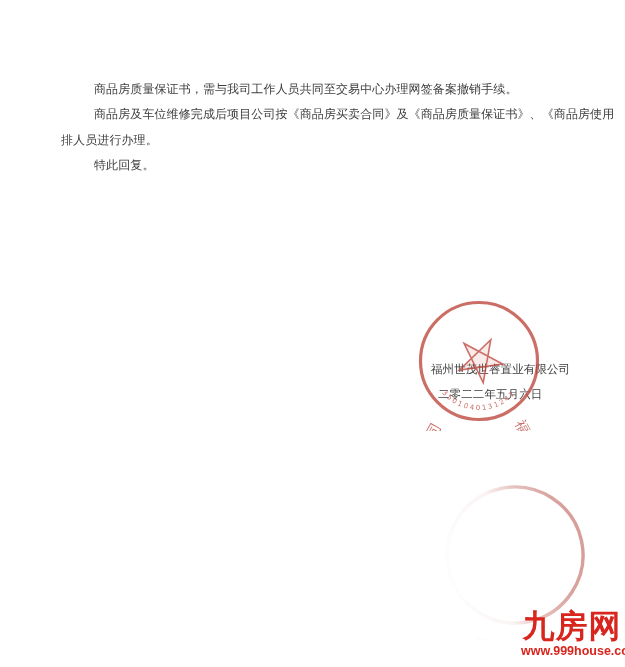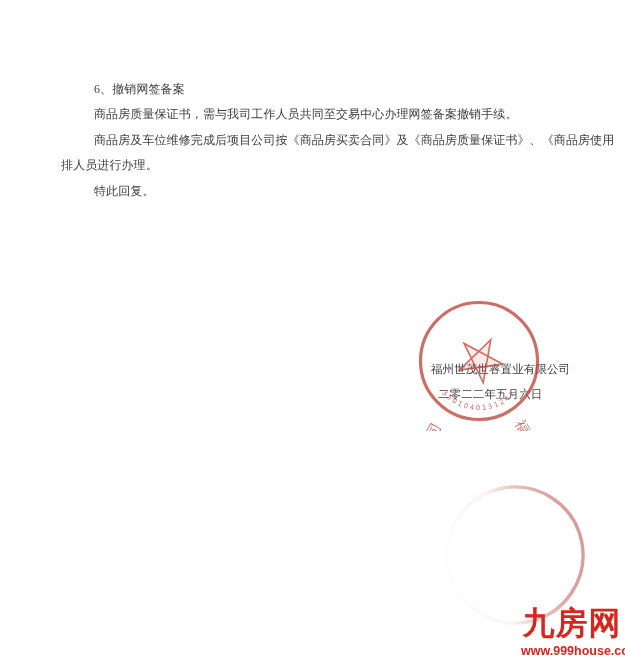--- a/index.html
+++ b/index.html
@@ -88,21 +88,21 @@
   }
   
   .watermark {
     position: absolute;
     left: 521px;
     top: 608px;
     width: 102px;
     text-align: center;
   }
   .wm-logo {
-    font-family: Liberation Mono, monospace;
+    font-family: Liberation Sans, sans-serif;
     font-size: 32px;
     line-height: 36px;
     font-weight: 900;
     letter-spacing: 1px;
     color: #d8251d;
     white-space: nowrap;
   }
   .wm-url {
     font-family: "Liberation Sans", "DejaVu Sans", sans-serif;
     font-size: 12.5px;
@@ -111,21 +111,20 @@
     color: #d8251d;
     white-space: nowrap;
   }
 </style>
 </head>
 <body>
 
 <div class="page">
 
   <div class="body-text">
-    <div class="line l-indent">6、撤销网签备案</div>
     <div class="line l-indent">商品房质量保证书，需与我司工作人员共同至交易中心办理网签备案撤销手续。</div>
     <div class="line l-indent">商品房及车位维修完成后项目公司按《商品房买卖合同》及《商品房质量保证书》、《商品房使用</div>
     <div class="line">排人员进行办理。</div>
     <div class="line l-indent">特此回复。</div>
   </div>
 
   <div class="sig-company">福州世茂世睿置业有限公司</div>
   <div class="sig-date">二零二二年五月六日</div>
 
   <svg class="seal-main" viewBox="0 0 140 140" xmlns="http://www.w3.org/2000/svg">

